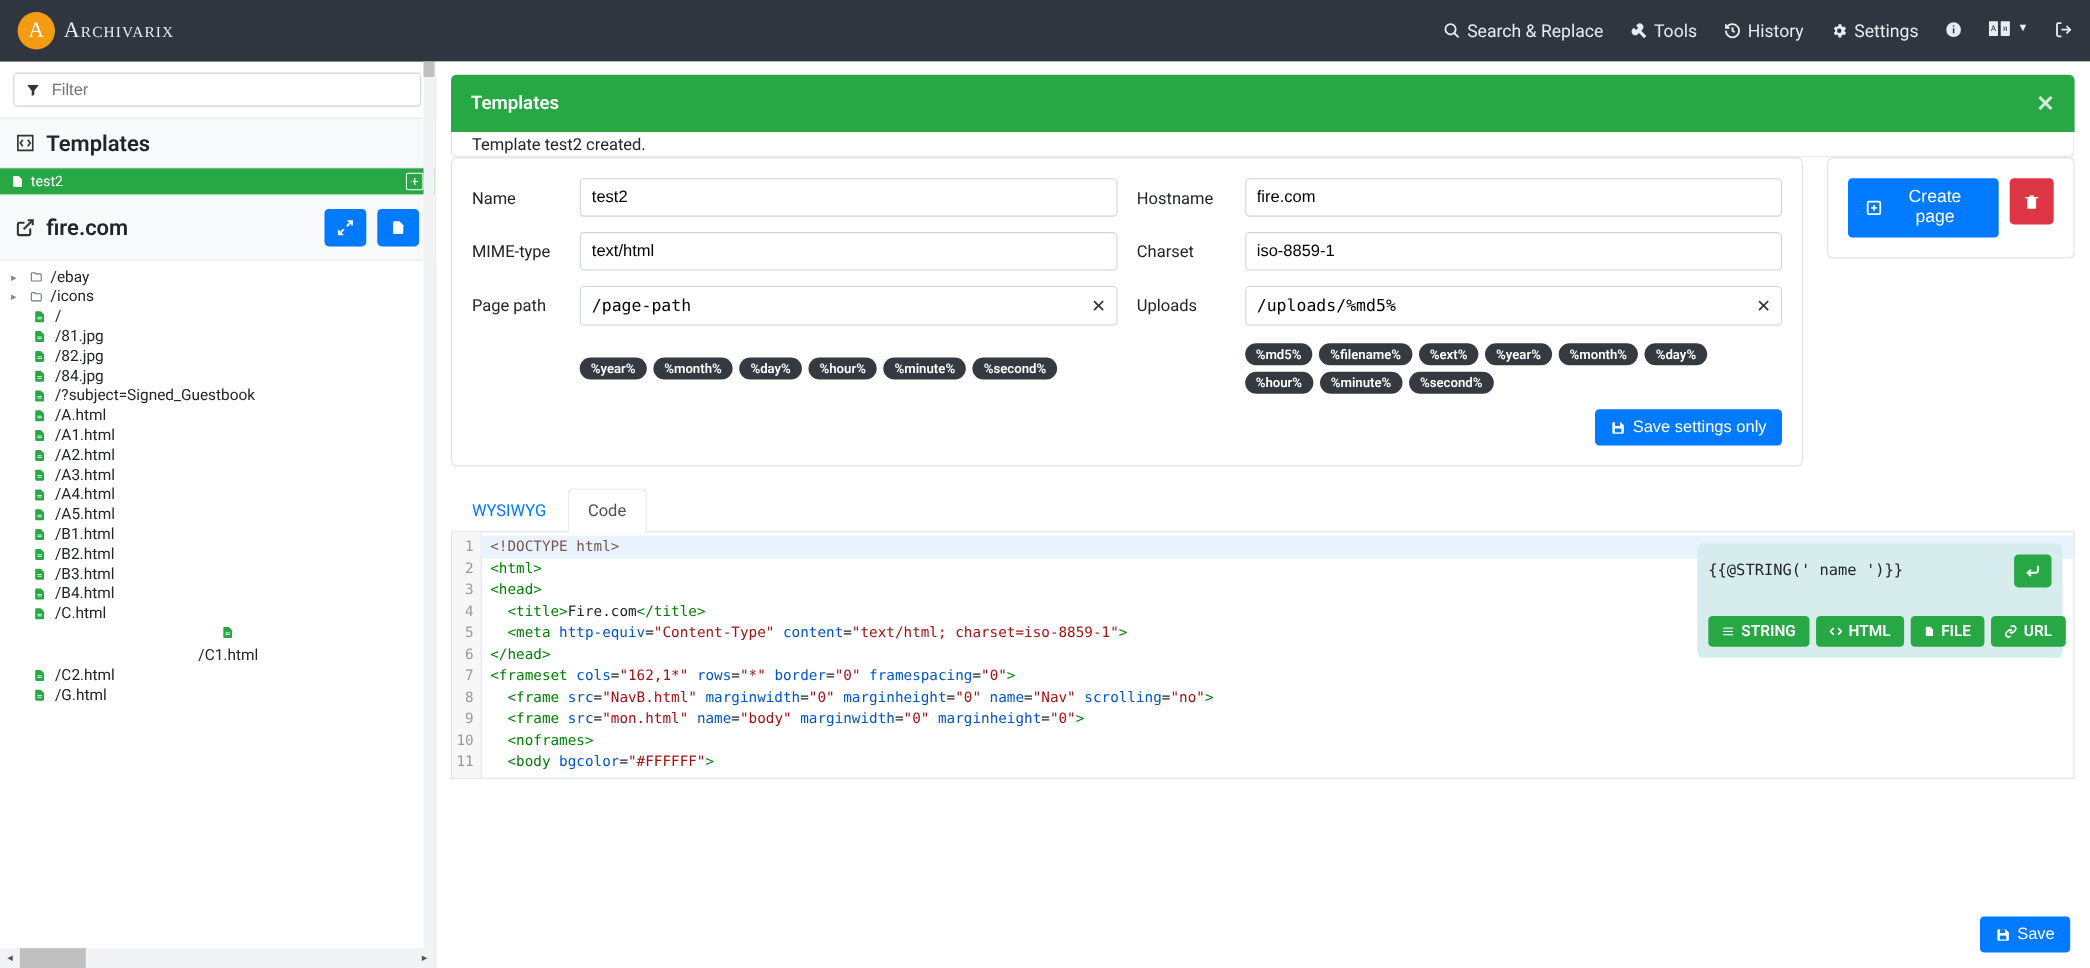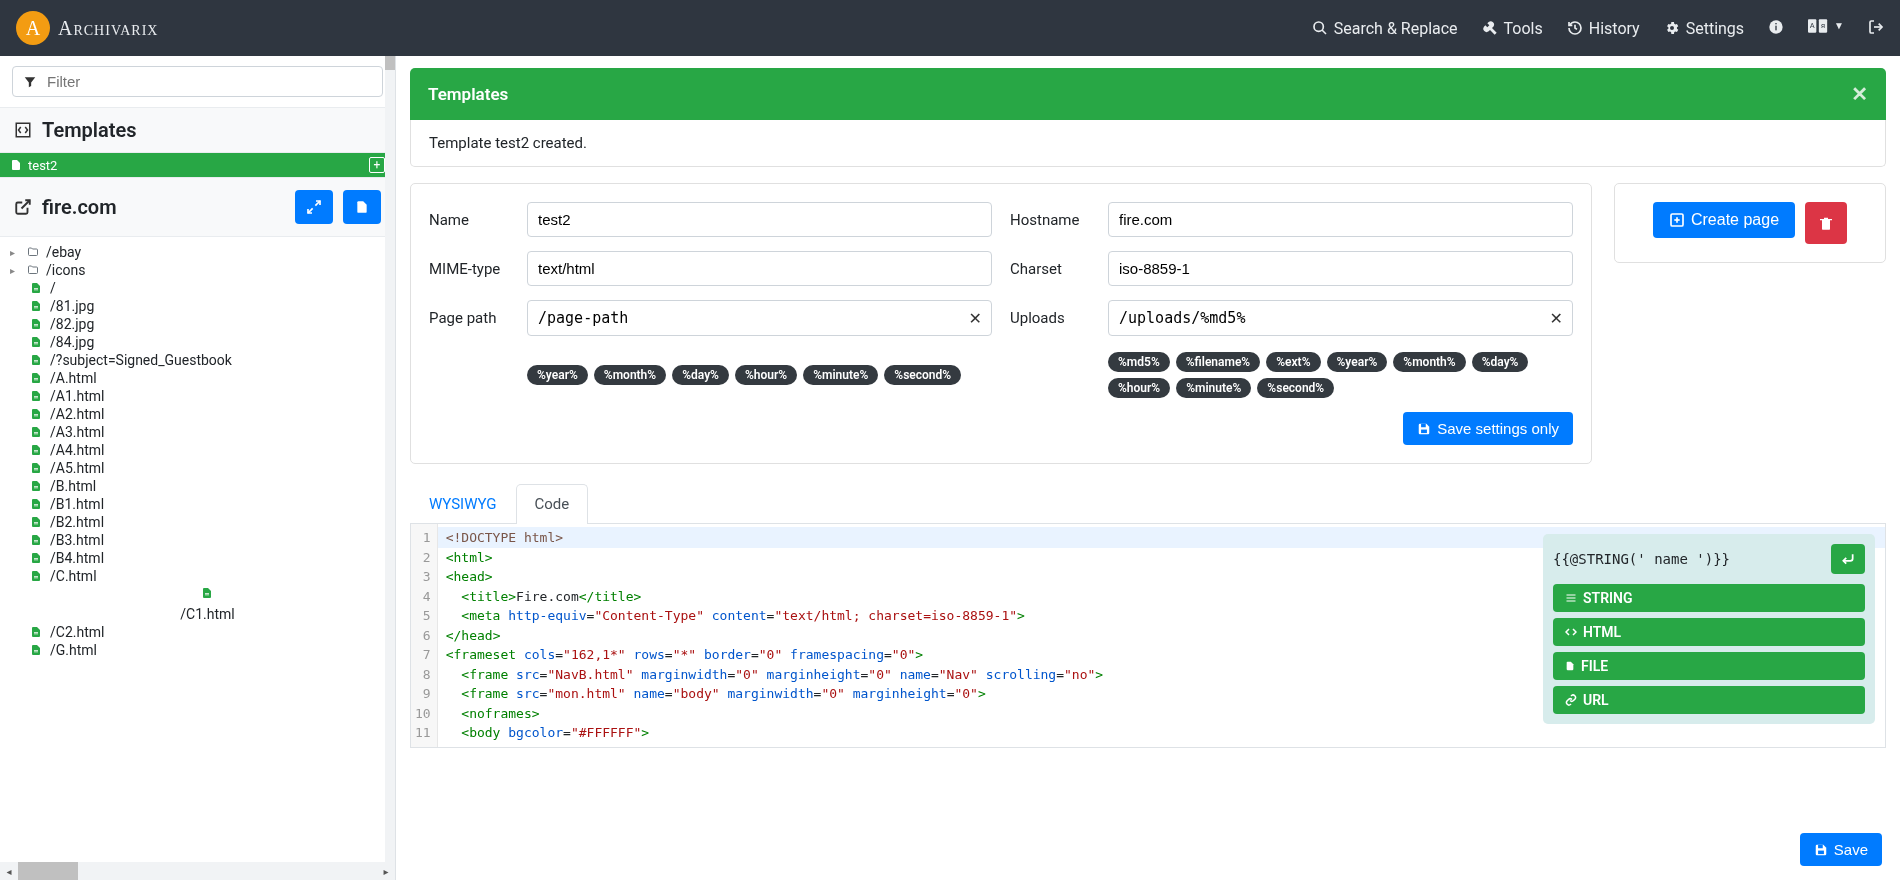--- a/index.html
+++ b/index.html
@@ -36,25 +36,25 @@
 .tree-row { display: flex; align-items: center; gap: 6px; padding: 1px 10px 1px 14px; font-size: 14px; color: #212529; cursor: pointer; }
 .tree-row.folder { padding-left: 10px; }
 .tree-row .caret { width: 10px; font-size: 10px; color: #888; }
 .tree-row .ficon { width: 14px; display: inline-flex; }
 .tree-row .fname { color: #212529; }
 .folder-icon { color: #6c757d; }
 .file-icon { color: #28a745; }
 .content { flex: 1; background: #fff; padding: 12px 14px 0 14px; overflow-y: auto; }
 .alert-success { background: #28a745; color: #fff; border-radius: 5px 5px 0 0; padding: 14px 18px; font-size: 17px; font-weight: 600; display: flex; align-items: center; }
 .alert-success .close { margin-left: auto; cursor: pointer; font-size: 20px; opacity: .8; }
-.alert-body { background: #fff; border: 1px solid #e0e0e0; border-top: none; border-radius: 0 0 5px 5px; padding: 14px 18px; font-size: 15px; margin-bottom: 16px; }
+.alert-body { background: #fff; border: 1px solid #e0e0e0; border-top: none; border-radius: 0 0 5px 5px; padding: 2px 18px; font-size: 15px; }
 .two-col { display: flex; gap: 22px; align-items: flex-start; }
 .card { background: #fff; border: 1px solid #e0e0e0; border-radius: 5px; padding: 18px; }
 .settings-card { flex: 1; }
-.actions-card { width: 272px; display: flex; gap: 10px; align-items: flex-start; justify-content: center; }
+.actions-card { width: 225px; display: flex; gap: 10px; align-items: flex-start; justify-content: center; }
 .form-grid { display: grid; grid-template-columns: 80px 1fr 80px 1fr; column-gap: 18px; row-gap: 14px; align-items: center; }
 .form-label { font-size: 15px; color: #212529; white-space: nowrap; }
 .form-control { width: 100%; border: 1px solid #ced4da; border-radius: 4px; padding: 8px 10px; font-size: 15px; outline: none; }
 .input-clearable { position: relative; }
 .input-clearable .clear-x { position: absolute; right: 10px; top: 50%; transform: translateY(-50%); cursor: pointer; font-size: 16px; color: #333; }
 .badges { display: flex; flex-wrap: wrap; gap: 6px; margin-top: 2px; }
 .badge { background: #343a40; color: #fff; border-radius: 10px; padding: 3px 10px; font-size: 12px; font-weight: 600; cursor: pointer; }
 .save-row { display: flex; justify-content: flex-end; margin-top: 14px; }
 .btn-med { padding: 8px 14px; font-size: 15px; }
 .create-page-btn { padding: 9px 16px; font-size: 16px; }
@@ -70,21 +70,21 @@
 .code-lines div { white-space: pre; }
 .line-highlight { background: #e9f3ff; display: block; margin: -1px -8px 0 -8px; padding: 1px 8px 0 8px; }
 .tok-tag { color: #008000; }
 .tok-attr { color: #0055cc; }
 .tok-val { color: #aa1111; }
 .tok-brown { color: #795548; }
 .snippet-box { position: absolute; right: 10px; top: 10px; background: #d7ecec; border-radius: 5px; padding: 10px; width: 332px; }
 .snippet-top { display: flex; align-items: center; gap: 8px; }
 .snippet-code { font-family: Consolas, Monaco, monospace; font-size: 14px; flex: 1; }
 .snippet-submit { background: #28a745; color: #fff; width: 34px; height: 30px; border-radius: 4px; display: flex; align-items: center; justify-content: center; cursor: pointer; }
-.snippet-btns { display: flex; gap: 6px; margin-top: 10px; flex-direction: column; }
+.snippet-btns { display: flex; gap: 6px; margin-top: 26px; }
 .pill { background: #28a745; color: #fff; border-radius: 4px; padding: 6px 12px; font-size: 14px; font-weight: 600; display: inline-flex; align-items: center; gap: 6px; cursor: pointer; }
 .save-float { position: fixed; right: 18px; bottom: 14px; }
 svg { display: block; }
 </style>
 </head>
 <body>
 
 <div class="topbar">
   <div class="logo">
     <div class="logo-badge">A</div>
@@ -337,30 +337,20 @@
           </div>
           <div class="tree-row" style="padding-left: 30px;">
             <span class="ficon file-icon">
               <svg width="12" height="14" viewBox="0 0 24 24" fill="currentColor">
                 <path d="M14 2H6a2 2 0 00-2 2v16a2 2 0 002 2h12a2 2 0 002-2V8l-6-6z"></path>
                 <rect x="8" y="12" width="8" height="1.5" fill="#fff"></rect>
                 <rect x="8" y="15" width="8" height="1.5" fill="#fff"></rect>
               </svg>
             </span>
             <span class="fname">/A5.html</span>
-          </div>
-          <div class="tree-row" style="padding-left: 30px;">
-            <span class="ficon file-icon">
-              <svg width="12" height="14" viewBox="0 0 24 24" fill="currentColor">
-                <path d="M14 2H6a2 2 0 00-2 2v16a2 2 0 002 2h12a2 2 0 002-2V8l-6-6z"></path>
-                <rect x="8" y="12" width="8" height="1.5" fill="#fff"></rect>
-                <rect x="8" y="15" width="8" height="1.5" fill="#fff"></rect>
-              </svg>
-            </span>
-            <span class="fname">/B.html</span>
           </div>
           <div class="tree-row" style="padding-left: 30px; align-items: center;">
             <span class="ficon file-icon">
               <svg width="12" height="14" viewBox="0 0 24 24" fill="currentColor">
                 <path d="M14 2H6a2 2 0 00-2 2v16a2 2 0 002 2h12a2 2 0 002-2V8l-6-6z"></path>
                 <rect x="8" y="12" width="8" height="1.5" fill="#fff"></rect>
                 <rect x="8" y="15" width="8" height="1.5" fill="#fff"></rect>
               </svg>
             </span>
             <span class="fname">/B1.html</span>

